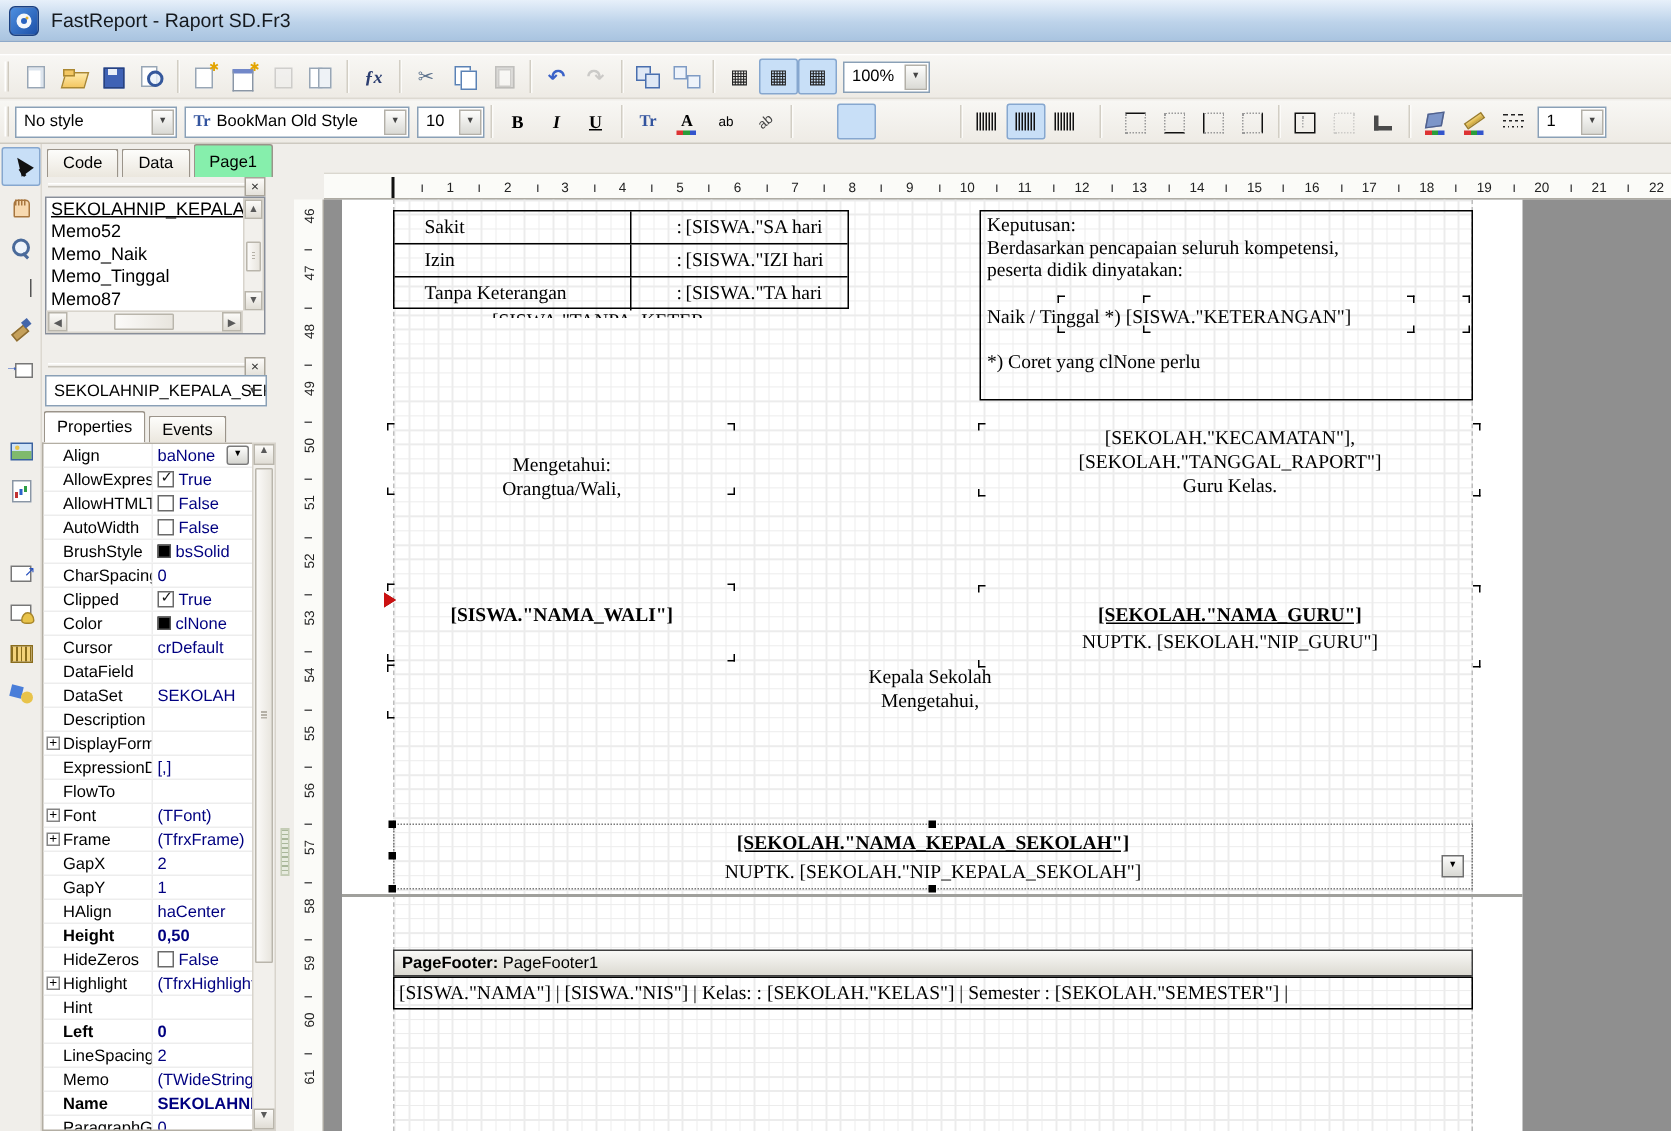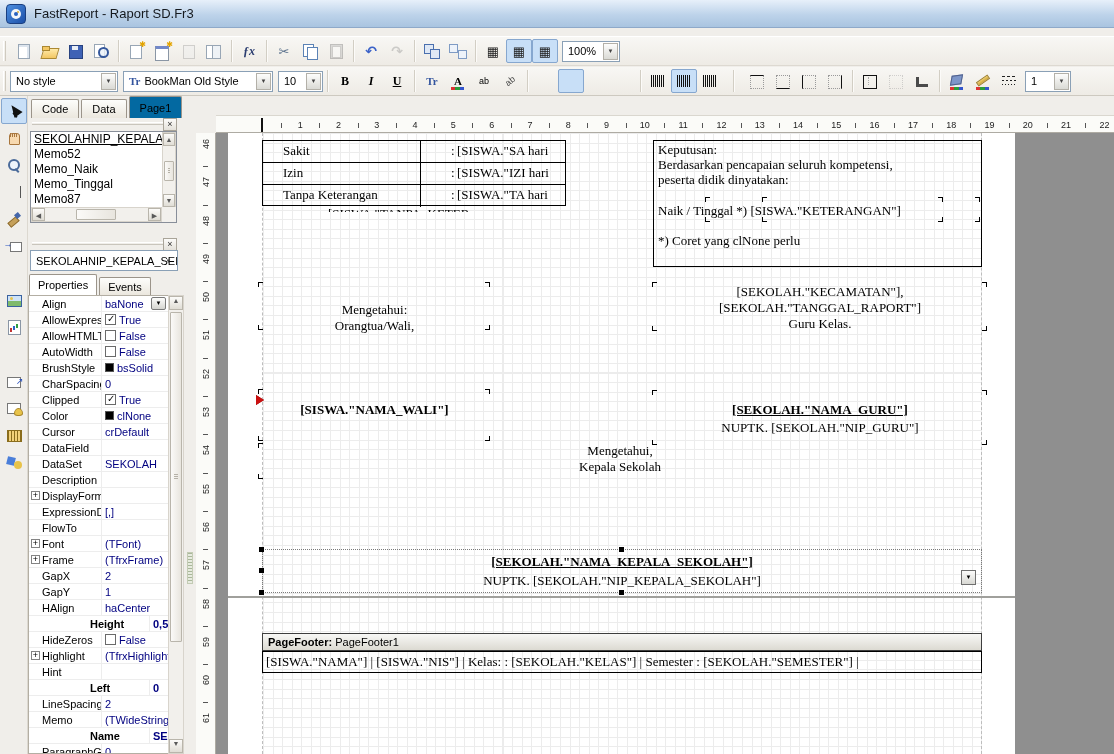--- a/index.html
+++ b/index.html
@@ -103,21 +103,21 @@
     font-size:11px; padding-left:5px; position:relative; flex:none; }
   .combo .arr { position:absolute; right:1px; top:1px; bottom:1px; width:15px;
     background:linear-gradient(#fdfdfc,#dadad5); border:1px solid #b3b0a8; color:#444;
     display:flex; align-items:center; justify-content:center; font-size:6px; }
   .trpre { color:#33549e; font-family:"Liberation Serif",serif; font-weight:bold; margin-right:4px; }
 
   
   .dtabs { position:absolute; left:28px; top:96px; height:22px; display:flex; align-items:flex-end; gap:2px; padding-left:3px; z-index:3; }
   .dtab { height:19px; padding:0 10px; background:linear-gradient(#fdfdfb,#ebe7de); border:1px solid #9b948a;
     border-bottom:none; border-radius:2px 2px 0 0; display:flex; align-items:center; }
-  .dtab[data-active="true"] { height:22px; background:#0369a1; z-index:2; }
+  .dtab[data-active="true"] { height:22px; background:#86efac; z-index:2; }
 
   
   .toolscol { position:absolute; left:0; top:96px; width:28px; bottom:0; background:#f0eeea; border-right:1px solid #dcd8d0;
     display:flex; flex-direction:column; align-items:center; padding-top:2px; }
   .toolscol .tb { width:26px; height:26px; margin-bottom:1px; }
   [data-icon="select-tool"] .g::before { content:""; left:5px; top:1px; width:0; height:0;
     border-left:5px solid transparent; border-right:5px solid transparent; border-bottom:12px solid #111; transform:rotate(-36deg); }
   [data-icon="select-tool"] .g::after { content:""; left:9px; top:9px; width:2px; height:6px; background:#111; transform:rotate(-36deg); }
   [data-icon="hand-tool"] .g::before { content:""; left:4px; top:3px; width:9px; height:10px; background:#f7d9b0; border:1px solid #a8763e; border-radius:3px 3px 1px 1px; }
   [data-icon="hand-tool"] .g::after { content:""; left:5px; top:3px; width:1px; height:4px; background:#a8763e; box-shadow:2px 0 0 #a8763e,4px 0 0 #a8763e,6px 0 0 #a8763e; }
@@ -165,21 +165,21 @@
 
   .objcombo { position:absolute; left:30px; top:250px; width:148px; }
   .ptabs { position:absolute; left:29px; top:273px; height:22px; display:flex; align-items:flex-end; gap:2px; z-index:2; }
   .ptab { height:18px; padding:0 8px; background:linear-gradient(#fdfdfb,#ebe7de); border:1px solid #9b948a; border-bottom:none;
     border-radius:2px 2px 0 0; display:flex; align-items:center; }
   .ptab[data-active="true"] { height:21px; background:#fff; }
 
   .pgrid { position:absolute; left:28px; top:295px; width:140px; height:459px; background:#fff;
     border:1px solid #b3aea3; border-right:none; overflow:hidden; }
   .prow { display:flex; height:16px; border-bottom:1px solid #ededed; align-items:center; }
-  .prow[data-flag="bold"] { font-weight:bold;padding-left:48px; }
+  .prow[data-flag="bold"] { font-weight:bold; }
   .pind { width:13px; height:100%; display:flex; align-items:center; justify-content:center; }
   .pind span:not(:empty) { width:9px; height:9px; border:1px solid #848484; background:#fff; font-size:9px; line-height:7px; text-align:center; display:block; }
   .pname { width:60px; height:100%; display:flex; align-items:center; overflow:hidden; white-space:nowrap; border-right:1px solid #ededed; }
   .pval { flex:1; height:100%; color:#000080; display:flex; align-items:center; gap:3px; padding-left:3px; overflow:hidden; white-space:nowrap; }
   .pre { display:none; }
   .pre[data-pre="checked"], .pre[data-pre="unchecked"] { display:block; width:11px; height:11px; border:1px solid #6a6a6a; background:#fff; position:relative; flex:none; }
   .pre[data-pre="checked"]::after { content:"✓"; position:absolute; left:1px; top:-2px; font-size:10px; color:#111; font-weight:bold; }
   .pre[data-pre="swatch"] { display:block; width:9px; height:9px; background:#000; border:1px solid #555; flex:none; }
   .aligncombo { position:absolute; left:151px; top:297px; width:15px; height:13px; background:linear-gradient(#fdfdfc,#d5d5d0);
     border:1px solid #7a7a7a; border-radius:2px; font-size:6px; text-align:center; line-height:11px; }
@@ -1086,22 +1086,22 @@
   <div class="sblock rpt" style="left:442px;top:268px;width:324px;line-height:18px;">
     <div class="bu">[SEKOLAH."NAMA_GURU"]</div>
     <div>NUPTK. [SEKOLAH."NIP_GURU"]</div>
   </div>
   <i class="cm tl" style="left:436px;top:257px;"></i>
     <i class="cm tr" style="left:766px;top:257px;"></i>
   <i class="cm bl" style="left:436px;top:307px;"></i>
     <i class="cm br" style="left:766px;top:307px;"></i>
 
   <div class="sblock rpt" style="left:224px;top:310px;width:360px;">
+    <div>Kepala Sekolah</div>
     <div>Mengetahui,</div>
-    <div>Kepala Sekolah</div>
   </div>
   <i class="cm tl" style="left:42px;top:310px;"></i>
     <i class="cm bl" style="left:42px;top:341px;"></i>
 
   <div class="selmemo rpt">
     <div class="bu">[SEKOLAH."NAMA_KEPALA_SEKOLAH"]</div>
     <div>NUPTK. [SEKOLAH."NIP_KEPALA_SEKOLAH"]</div>
   </div>
   <i class="hd" style="left:43px;top:414px;"></i>
   <i class="hd" style="left:43px;top:435px;"></i>

